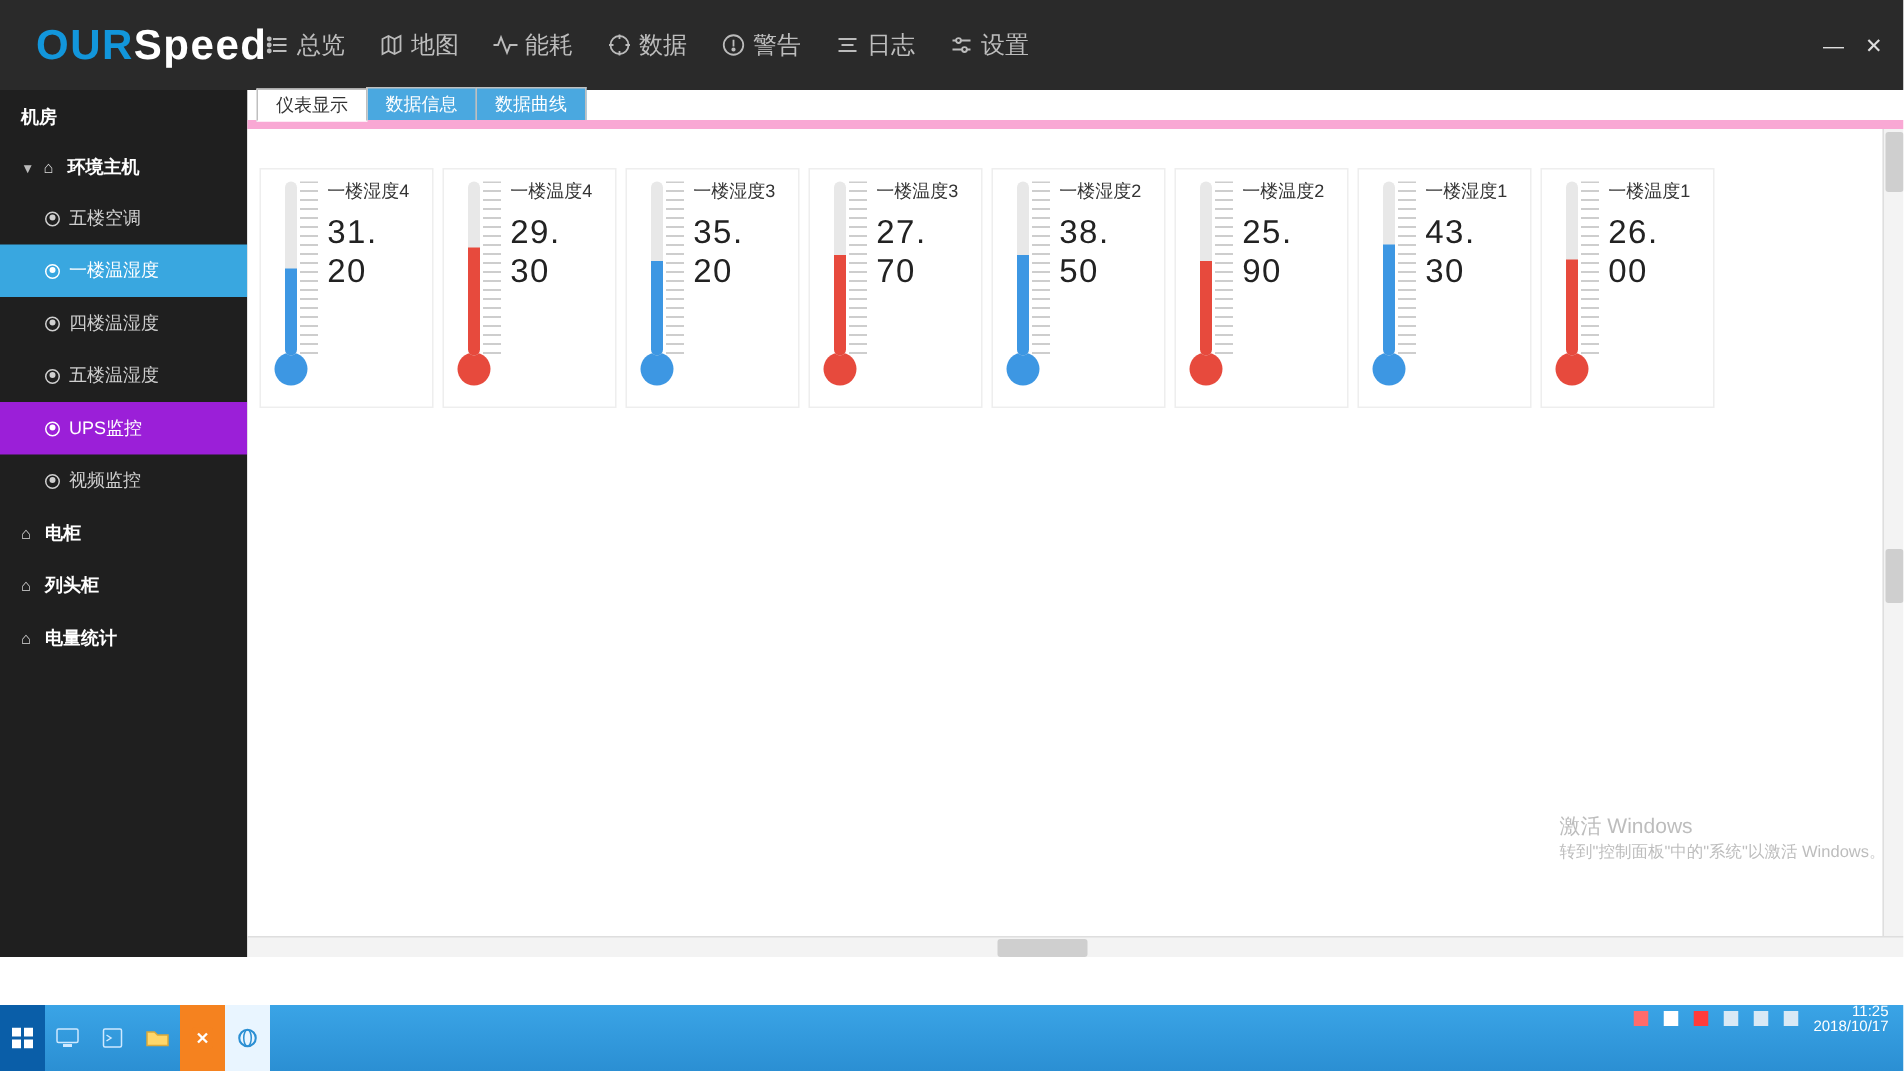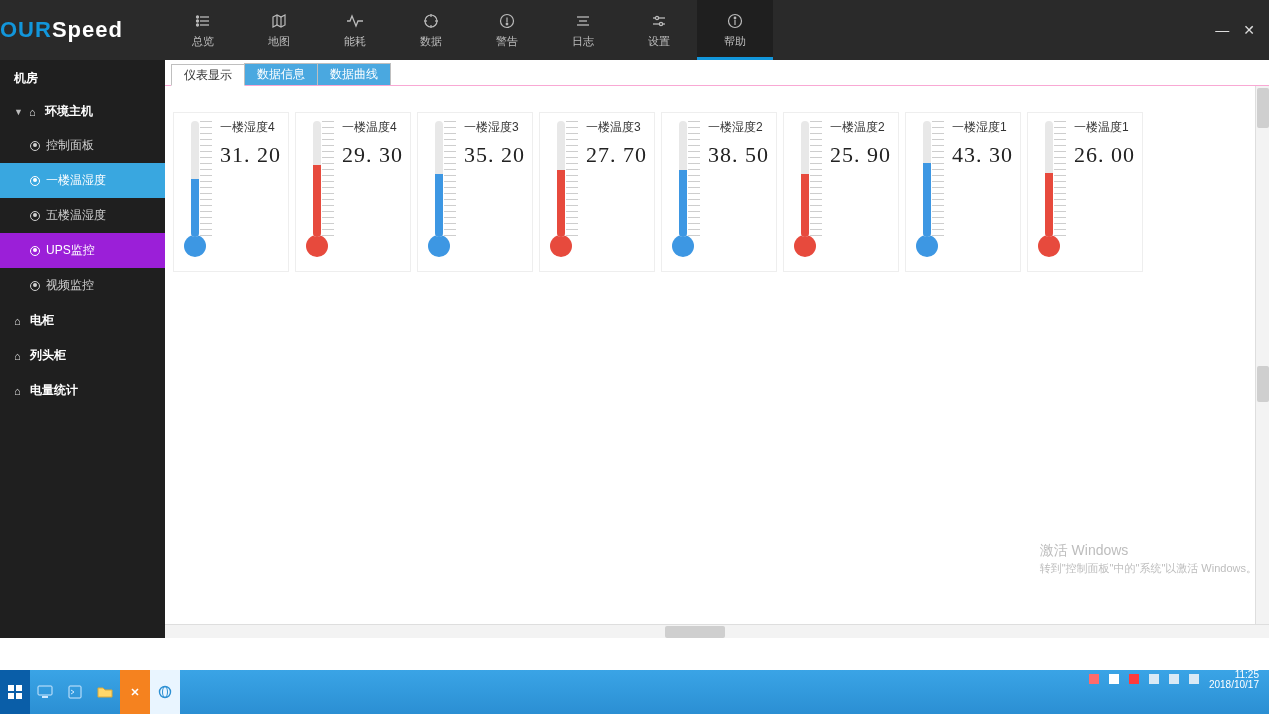--- a/index.html
+++ b/index.html
@@ -3,27 +3,27 @@
 <meta charset="utf-8">
 <style>
   * { margin: 0; padding: 0; box-sizing: border-box; font-family: "Microsoft YaHei", Arial, sans-serif; }
   html, body { width: 1269px; height: 714px; overflow: hidden; background: #fff; }
 
   
   .app { width: 1269px; height: 714px; display: flex; flex-direction: column; }
   .header {
     height: 60px; background: #2a2a2a; display: flex; align-items: center; color: #fff;
   }
-  .logo { width: 165px; font-size: 22px; font-weight: 600; letter-spacing: 1px; }
+  .logo { width: 165px; padding-left: 24px; font-size: 28px; font-weight: 600; letter-spacing: 1px; }
   .logo .blue { color: #1296db; }
   .logo .white { color: #fff; }
   .topnav { display: flex; height: 60px; }
   .topnav-item {
-    width: 76px; display: flex; flex-direction: column; align-items: center; justify-content: center;
-    font-size: 11px; color: #bdbdbd; gap: 4px; position: relative; cursor: pointer;
+    width: 76px; display: flex; flex-direction: row; align-items: center; justify-content: center;
+    font-size: 16px; color: #bdbdbd; gap: 4px; position: relative; cursor: pointer;
   }
   .topnav-item .ico { width: 18px; height: 18px; display:flex; align-items:center; justify-content:center; }
   .topnav-item.active { background: #1f1f1f; }
   .topnav-item.active::after {
     content:""; position:absolute; left:0; right:0; bottom:0; height:3px; background:#1296db;
   }
   .header-spacer { flex: 1; }
   .user-block { display: flex; align-items: center; gap: 10px; padding-right: 16px; }
   .avatar {
     width: 28px; height: 28px; border-radius: 50%; border: 2px solid #ddd;
@@ -46,21 +46,21 @@
   .side-item .dot { width:10px; height:10px; border:1.5px solid #cfcfcf; border-radius:50%; position:relative; }
   .side-item .dot::after{ content:""; position:absolute; width:4px; height:4px; background:#cfcfcf; border-radius:50%; left:1.5px; top:1.5px;}
   .side-item.selected { background:#39a7e0; color:#fff; }
   .side-item.selected .dot{ border-color:#fff;} .side-item.selected .dot::after{background:#fff;}
   .side-item.purple { background:#9b1fd8; color:#fff; }
   .side-item.purple .dot{ border-color:#fff;} .side-item.purple .dot::after{background:#fff;}
   .side-link { padding: 9px 14px; display:flex; align-items:center; gap:6px; cursor:pointer; color:#fff; font-weight:600;}
   .home-ico { width:10px; font-size:11px; color:#ddd; }
 
   .main { flex:1; display:flex; flex-direction:column; background:#fff; min-width:0; position:relative; }
-  .tabs { display:flex; border-bottom:1px solid #f9a8d4; height:26px; align-items:flex-end; padding-left:6px;}
+  .tabs { display:flex; border-bottom:6px solid #f9a8d4; height:26px; align-items:flex-end; padding-left:6px;}
   .tab {
     font-size:12px; padding:4px 12px; border:1px solid #bfbfbf; border-bottom:none; background:#4aa8e0; color:#fff;
     margin-right:-1px; cursor:pointer; height:22px; display:flex; align-items:center;
   }
   .tab.active { background:#fff; color:#333; position:relative; z-index:1; border-bottom:1px solid #fff; margin-bottom:-1px;}
   .content { flex:1; overflow:auto; padding:10px 8px 10px 8px; background:#fff; position:relative;}
   .grid { display:flex; flex-wrap:wrap; gap:6px; }
   .gauge-card {
     width: 116px; height: 160px; border:1px solid #eee; background:#fff;
     display:flex; align-items:flex-start; padding:6px 6px 6px 2px; gap:6px;margin-top:16px;
@@ -73,21 +73,21 @@
   .bulb { width:22px; height:22px; border-radius:50%; margin-top:-2px; }
   .blue .fill, .blue .bulb { background:#3d97e3; }
   .red .fill, .red .bulb { background:#e74a3d; }
   .ticks { position:absolute; left:24px; top:2px; height:116px; width:12px;
     background:
       repeating-linear-gradient(to bottom, #c8c8c8 0 1px, transparent 1px 6px);
     opacity:.9;
   }
   .gauge-text { display:flex; flex-direction:column; gap:6px; }
   .g-label { font-size:12px; color:#333; }
-  .g-value { font-size:22px; color:#222; letter-spacing:1px; font-family: Liberation Serif, serif;}
+  .g-value { font-size:22px; color:#222; letter-spacing:1px; font-family: Liberation Sans, sans-serif;}
   .watermark { position:absolute; right:12px; bottom:48px; color:#bdbdbd; font-size:14px; line-height:1.4; }
   .watermark .sub { font-size:11px; }
   .hscroll { height:14px; background:#f3f3f3; border-top:1px solid #dedede; position:relative;}
   .hscroll .thumb { position:absolute; top:1px; height:12px; background:#cfcfcf; border-radius:2px;}
   .vscroll { position:absolute; right:0; top:26px; bottom:14px; width:14px; background:#f3f3f3; border-left:1px solid #dedede;}
   .vscroll .vthumb { position:absolute; left:1px; width:12px; background:#cfcfcf; border-radius:2px;}
 
   
   .taskbar {
     height: 44px; background: linear-gradient(#3aa4e6,#2b8fd3); display:flex; align-items:flex-start; color:#fff;
@@ -183,53 +183,47 @@
         <span class="ico">
             <svg width="16" height="16" viewBox="0 0 16 16" fill="none" stroke="#bbb" stroke-width="1.3">
               <line x1="2" y1="5" x2="14" y2="5"></line>
               <circle cx="6" cy="5" r="1.6" fill="#2a2a2a"></circle>
               <line x1="2" y1="11" x2="14" y2="11"></line>
               <circle cx="10" cy="11" r="1.6" fill="#2a2a2a"></circle>
             </svg>
           </span>
         <span>设置</span>
       </div>
-      <div class="topnav-item active">
-        <span class="ico">
-            <svg width="16" height="16" viewBox="0 0 16 16" fill="none" stroke="#bbb" stroke-width="1.2">
-              <circle cx="8" cy="8" r="6.5"></circle>
-              <circle cx="8" cy="5" r="0.8" fill="#bbb"></circle>
-              <line x1="8" y1="7" x2="8" y2="12"></line>
-            </svg>
-          </span>
-        <span>帮助</span>
-      </div>
     </div>
     <div class="header-spacer"></div>
     <div class="win-ctrls">
       <span>—</span>
       <span>✕</span>
     </div>
   </div>
 
   <div class="body">
     <div class="sidebar">
       <div class="side-title">机房</div>
       <div class="side-group">
         <span class="caret">▼</span>
         <span class="home-ico">⌂</span>
         <span>环境主机</span>
       </div>
       <div class="side-item">
           <span class="dot"></span>
-          <span>控制面板</span>
+          <span>五楼空调</span>
         </div>
       <div class="side-item selected">
           <span class="dot"></span>
           <span>一楼温湿度</span>
+        </div>
+      <div class="side-item">
+          <span class="dot"></span>
+          <span>四楼温湿度</span>
         </div>
       <div class="side-item">
           <span class="dot"></span>
           <span>五楼温湿度</span>
         </div>
       <div class="side-item purple">
           <span class="dot"></span>
           <span>UPS监控</span>
         </div>
       <div class="side-item">

